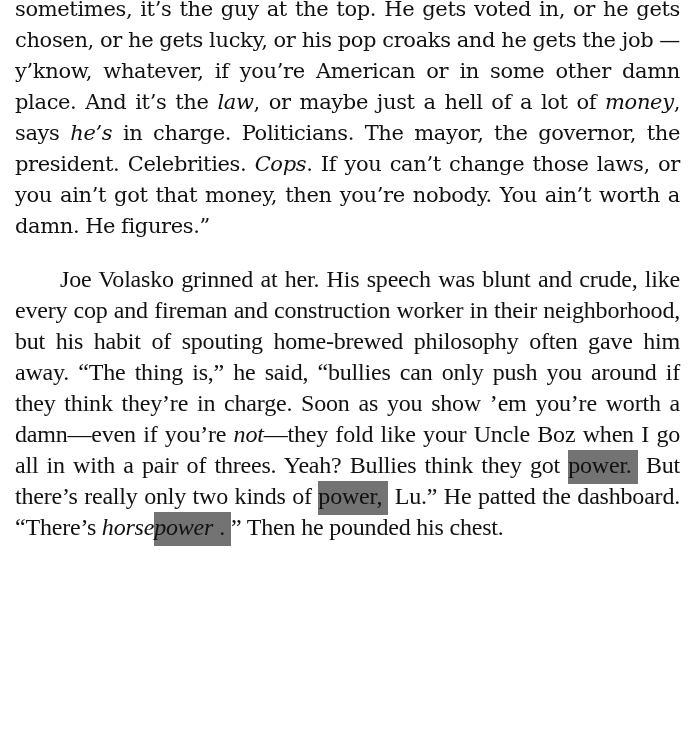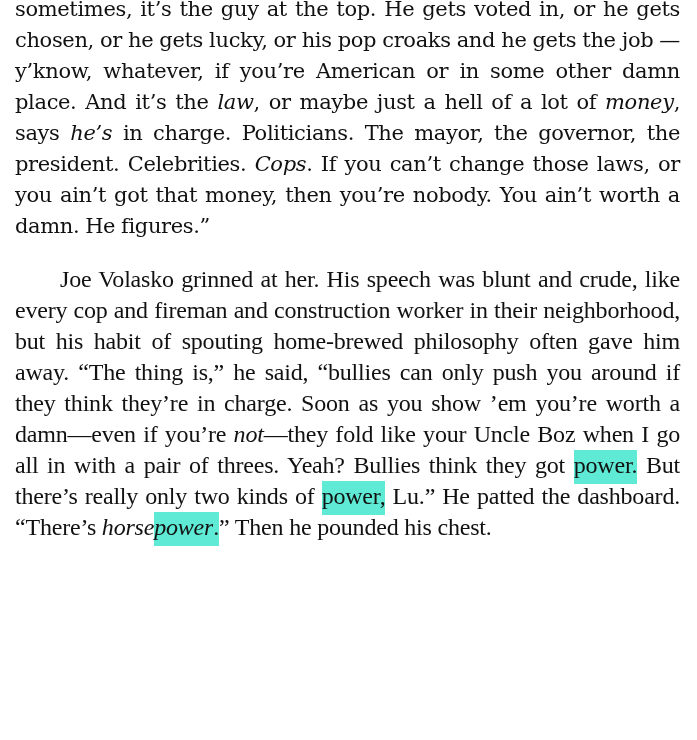--- a/index.html
+++ b/index.html
@@ -38,22 +38,22 @@
     }
     .para.p2, .para.p3 {
       font-family: "Liberation Serif", "DejaVu Serif", serif;
       font-size: 24px;
       letter-spacing: -0.2px;
       word-spacing: 0;
     }
     em {
     }
     .hl {
-      background: #5eead4;
-      padding: 2px 0 6px 0;
+      background: #737373;
+      padding: 2px 6px 6px 0;
     }
   </style>
 </head>
 <body>
 
 <div class="page">
 
   <p class="para cont p1"><span>sometimes, it’s the guy at the top. He gets voted in, or he gets chosen, or he gets lucky, or his pop croaks and he gets the job —y’know, whatever, if you’re American or in some other damn place. And it’s the </span><em>law</em><span>, or maybe just a hell of a lot of </span><em>money</em><span>, says </span><em>he’s</em><span> in charge. Politicians. The mayor, the governor, the president. Celebrities. </span><em>Cops</em><span>. If you can’t change those laws, or you ain’t got that money, then you’re nobody. You ain’t worth a damn. He figures.”</span></p>
 
 

